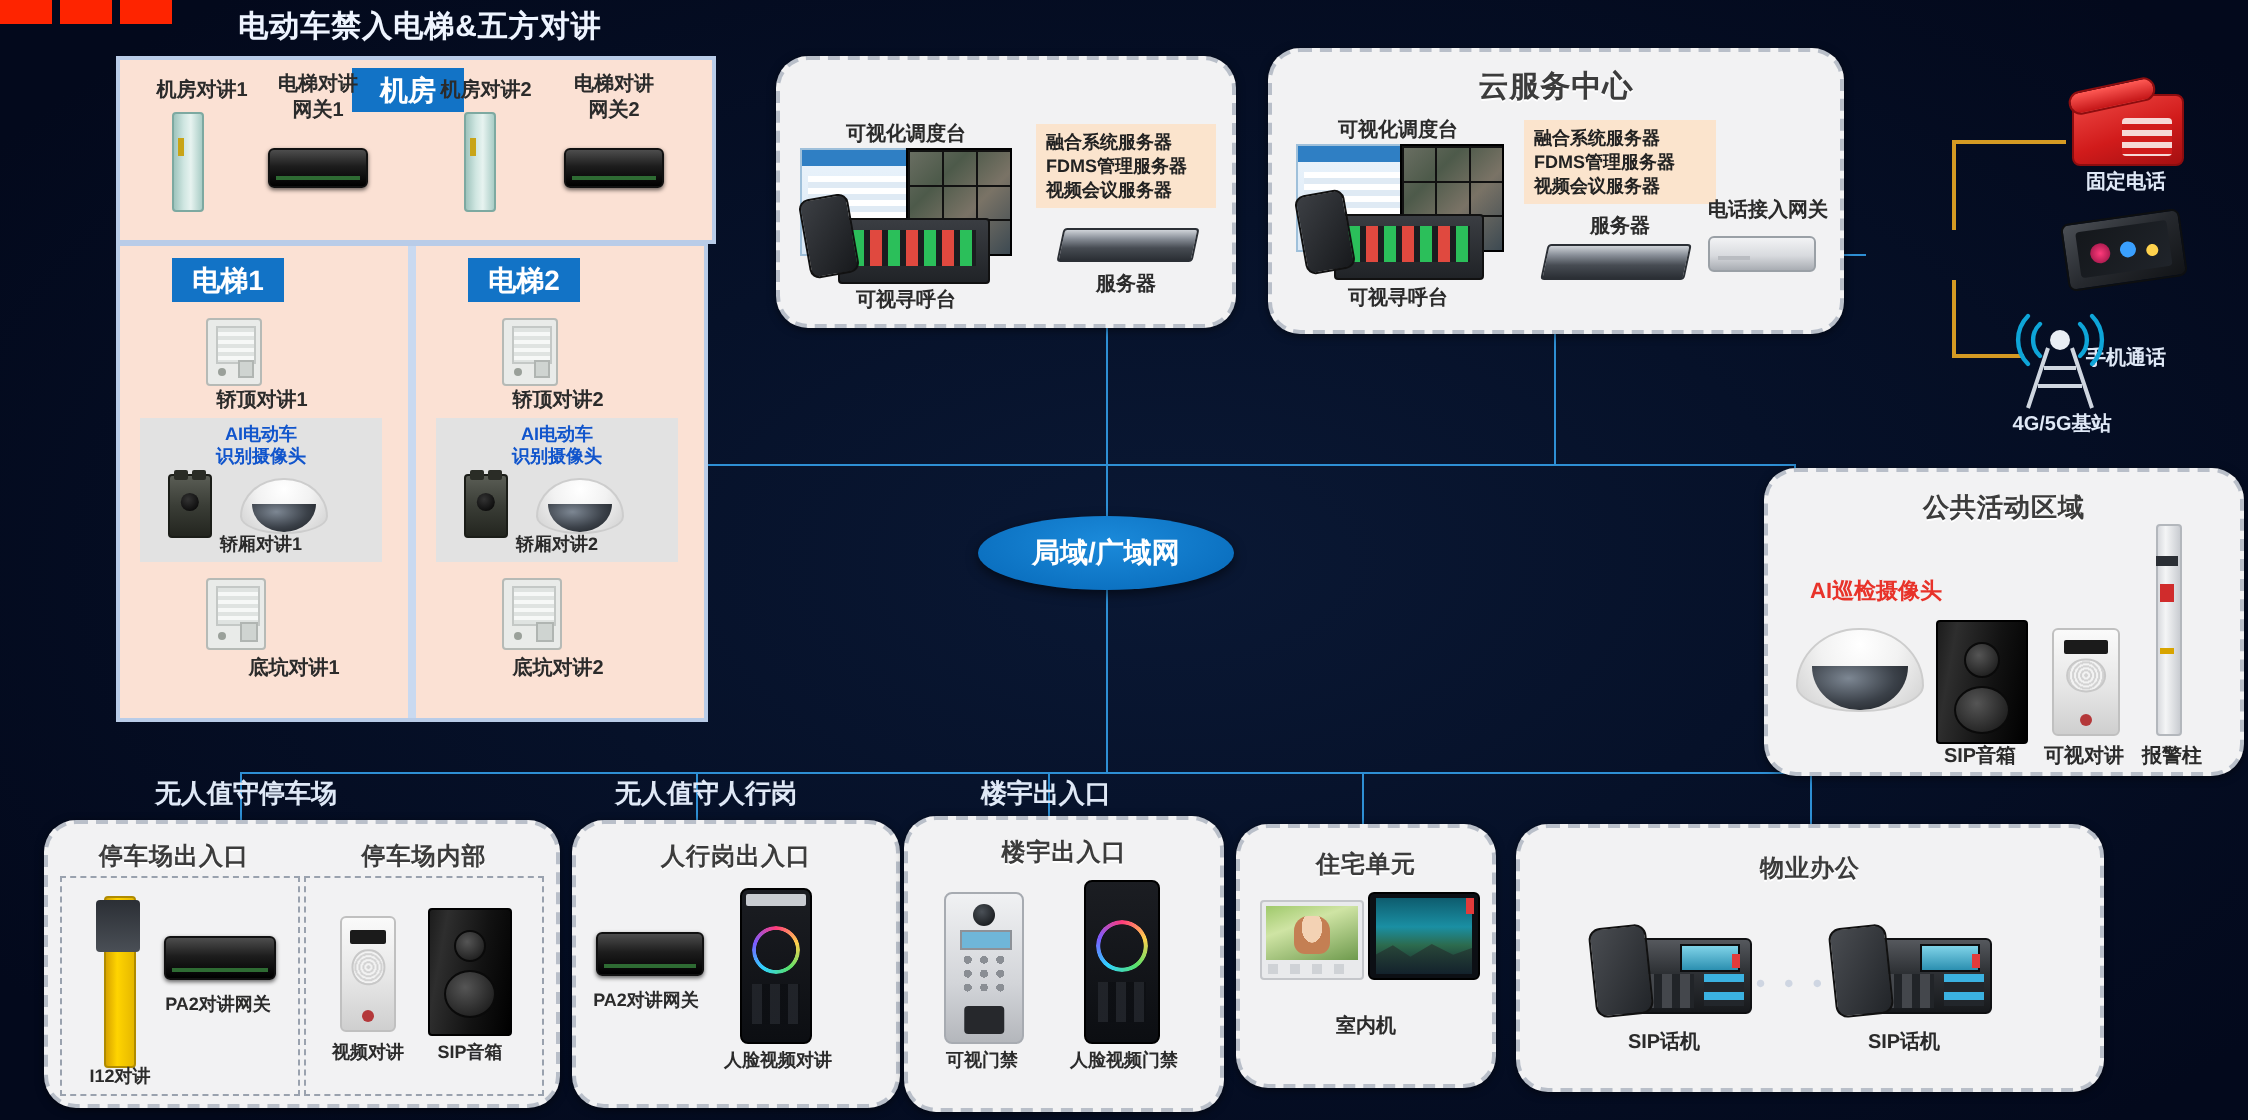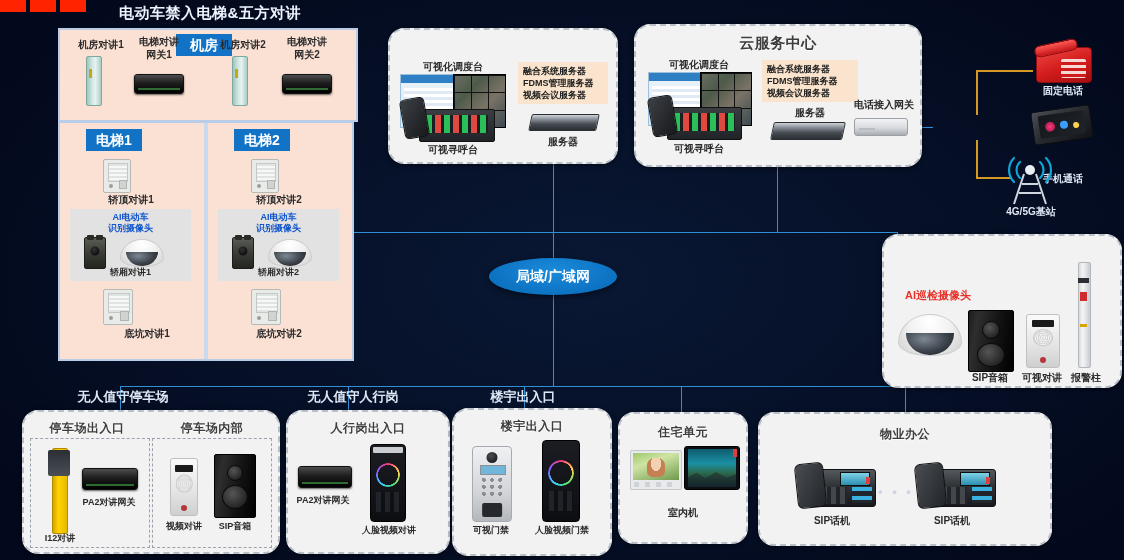--- a/index.html
+++ b/index.html
@@ -407,20 +407,21 @@
         <path d="M44 8 A17 17 0 0 1 44 32"></path>
     </g>
     <circle cx="28" cy="20" r="5" fill="#e9eef5"></circle>
     <g stroke="#cfd6e0" stroke-width="2" fill="none">
       <path d="M22 24 L12 54 M34 24 L44 54 M20 34 L36 34 M17 43 L39 43"></path>
     </g>
   </svg>
   <div class="cap sm" style="left:990px;top:205px;width:82px;color:#dfe8f6;">4G/5G基站</div>
 
   <div class="panel" style="left:882px;top:234px;width:236px;height:150px;">
+    <div class="panel-title" style="top:9px;font-size:13px;">公共活动区域</div>
 
     <div class="cap sm" style="left:4px;top:52px;width:100px;color:#e8332a;font-size:11px;">AI巡检摄像头</div>
 
     <div class="dev dome" style="left:14px;top:78px;width:62px;height:40px;">
       <div class="eye"></div>
     </div>
 
     <div class="dev speaker" style="left:84px;top:74px;width:44px;height:60px;">
       <div class="w" style="top:10px;width:16px;height:16px;"></div>
       <div class="w" style="top:32px;width:26px;height:22px;"></div>

